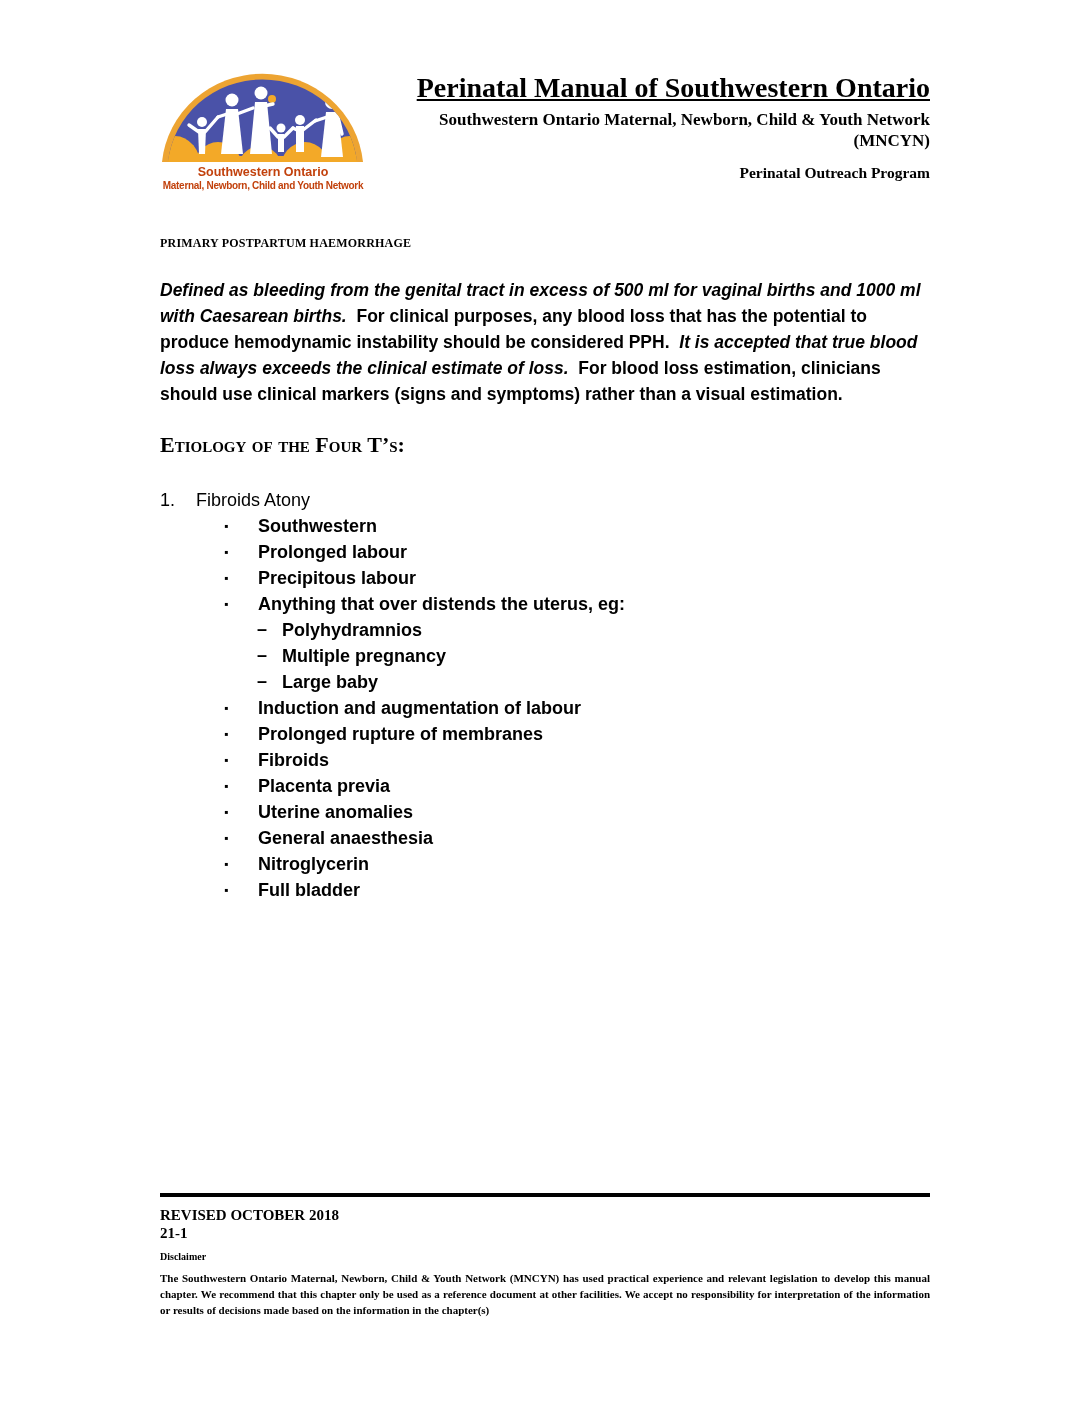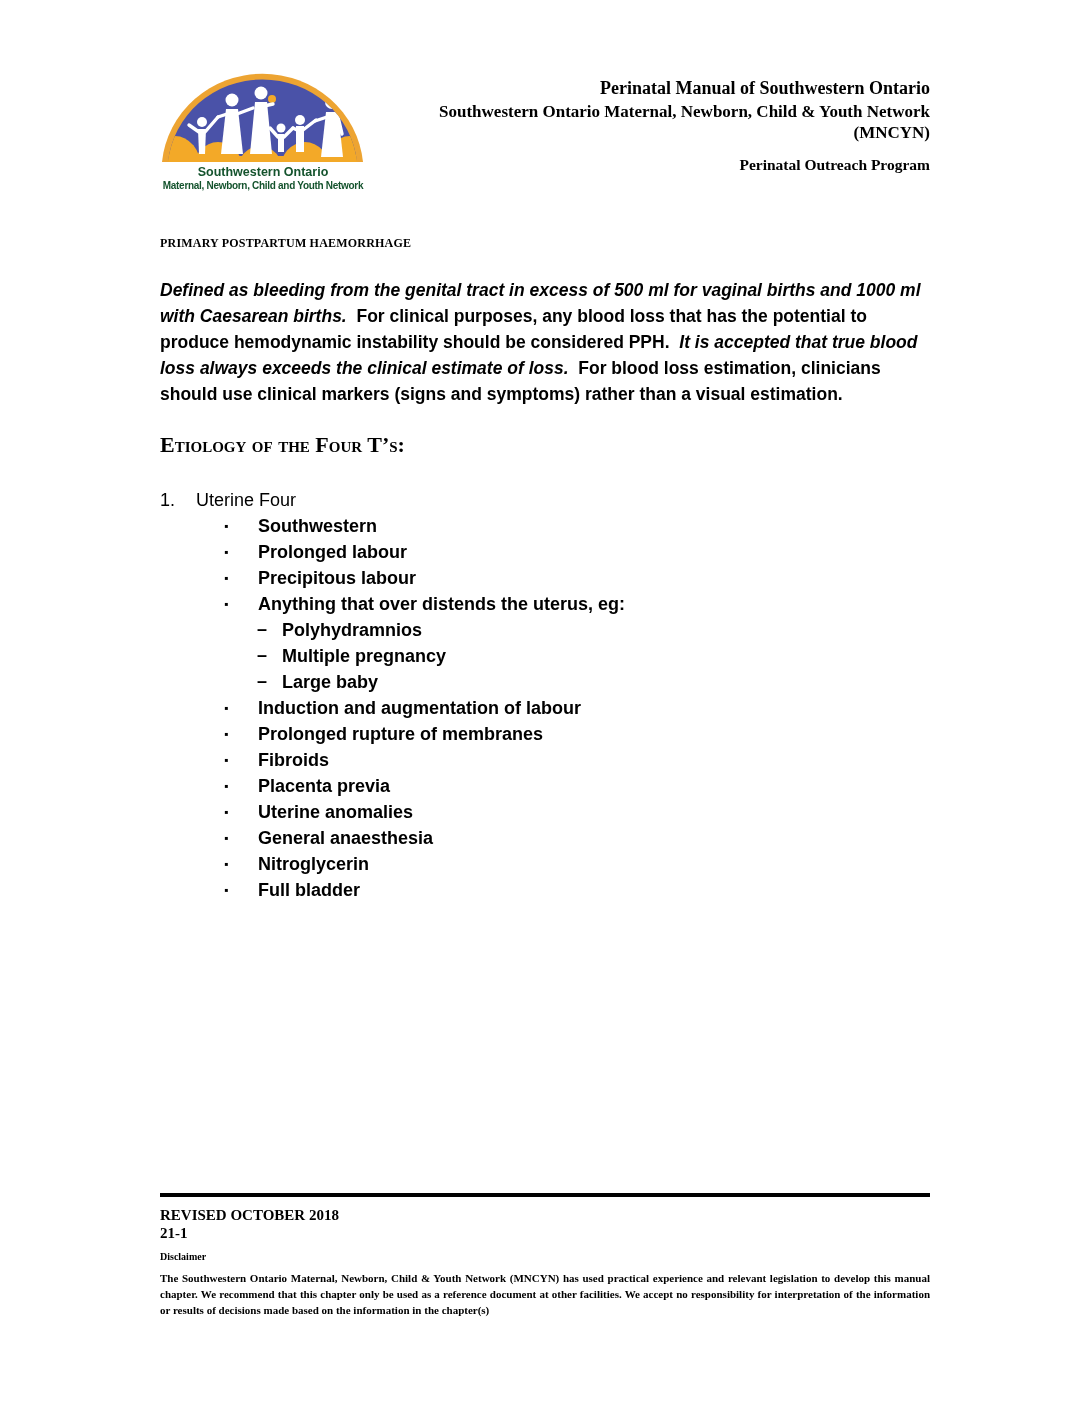--- a/index.html
+++ b/index.html
@@ -11,26 +11,26 @@
     color:#000000;
     font-family:"Liberation Sans", sans-serif;
     overflow:hidden;
   }
   .content-col { padding:62px 158px 0 160px; }
 
   
   .header { display:flex; align-items:flex-start; }
   .logo-block { width:215px; flex:0 0 215px; }
   .logo-svg { display:block; width:205px; height:100px; }
-  .logo-caption { width:250px; margin-left:-22px; text-align:center; color:#14532d; font-weight:bold; margin-top:3px; }
+  .logo-caption { width:250px; margin-left:-22px; text-align:center; color:#c2410c; font-weight:bold; margin-top:3px; }
   .logo-caption .l1 { font-size:12.5px; line-height:14px; }
   .logo-caption .l2 { font-size:10px; letter-spacing:-0.3px; line-height:13px; }
 
   .header-text { flex:1; text-align:right; padding-top:13px; font-family:"Liberation Serif", serif; font-weight:bold; }
-  .h-title  { font-size:18px; line-height:26px; margin-bottom:0; }
+  .h-title  { font-size:28px; line-height:26px; margin-bottom:8px;text-decoration:underline; }
   .h-sub    { font-size:17px; line-height:21px; }
   .h-mncyn  { font-size:17px; line-height:21px; }
   .h-prog   { font-size:15.5px; line-height:19px; margin-top:12px; }
 
   
   .chapter { margin-top:34px; text-align:right; font-family:"Liberation Serif", serif; font-weight:bold; font-size:22px; line-height:26px; }
   .doc-heading { margin-top:40px; font-family:"Liberation Serif", serif; font-weight:bold; font-size:12px; line-height:22px; letter-spacing:0.2px; }
 
   .intro { margin-top:23px; font-size:17.5px; font-weight:bold; line-height:26px; white-space:pre-wrap; }
   .intro .it { font-style:italic; }
@@ -126,21 +126,21 @@
     </div>
 
 
     <div class="doc-heading">PRIMARY POSTPARTUM HAEMORRHAGE</div>
 
     <p class="intro"><span class="it">Defined as bleeding from the genital tract in excess of 500 ml for vaginal births and 1000 ml with Caesarean births.</span><span>  For clinical purposes, any blood loss that has the potential to produce hemodynamic instability should be considered PPH.</span><span class="it">  It is accepted that true blood loss always exceeds the clinical estimate of loss.</span><span>  For blood loss estimation, clinicians should use clinical markers (signs and symptoms) rather than a visual estimation.</span></p>
 
     <div class="section-heading">Etiology of the Four T’s:</div>
 
 
-    <div class="numbered-item"><span class="num">1.</span><span>Uterine Four</span></div>
+    <div class="numbered-item"><span class="num">1.</span><span>Fibroids Atony</span></div>
 
     <ul class="bullet-list">
       <li class="b"><span class="marker">▪</span><span>Southwestern</span></li>
       <li class="b"><span class="marker">▪</span><span>Prolonged labour</span></li>
       <li class="b"><span class="marker">▪</span><span>Precipitous labour</span></li>
       <li class="b"><span class="marker">▪</span><span>Anything that over distends the uterus, eg:</span></li>
       <li class="d"><span class="marker">–</span><span>Polyhydramnios</span></li>
       <li class="d"><span class="marker">–</span><span>Multiple pregnancy</span></li>
       <li class="d"><span class="marker">–</span><span>Large baby</span></li>
       <li class="b"><span class="marker">▪</span><span>Induction and augmentation of labour</span></li>

